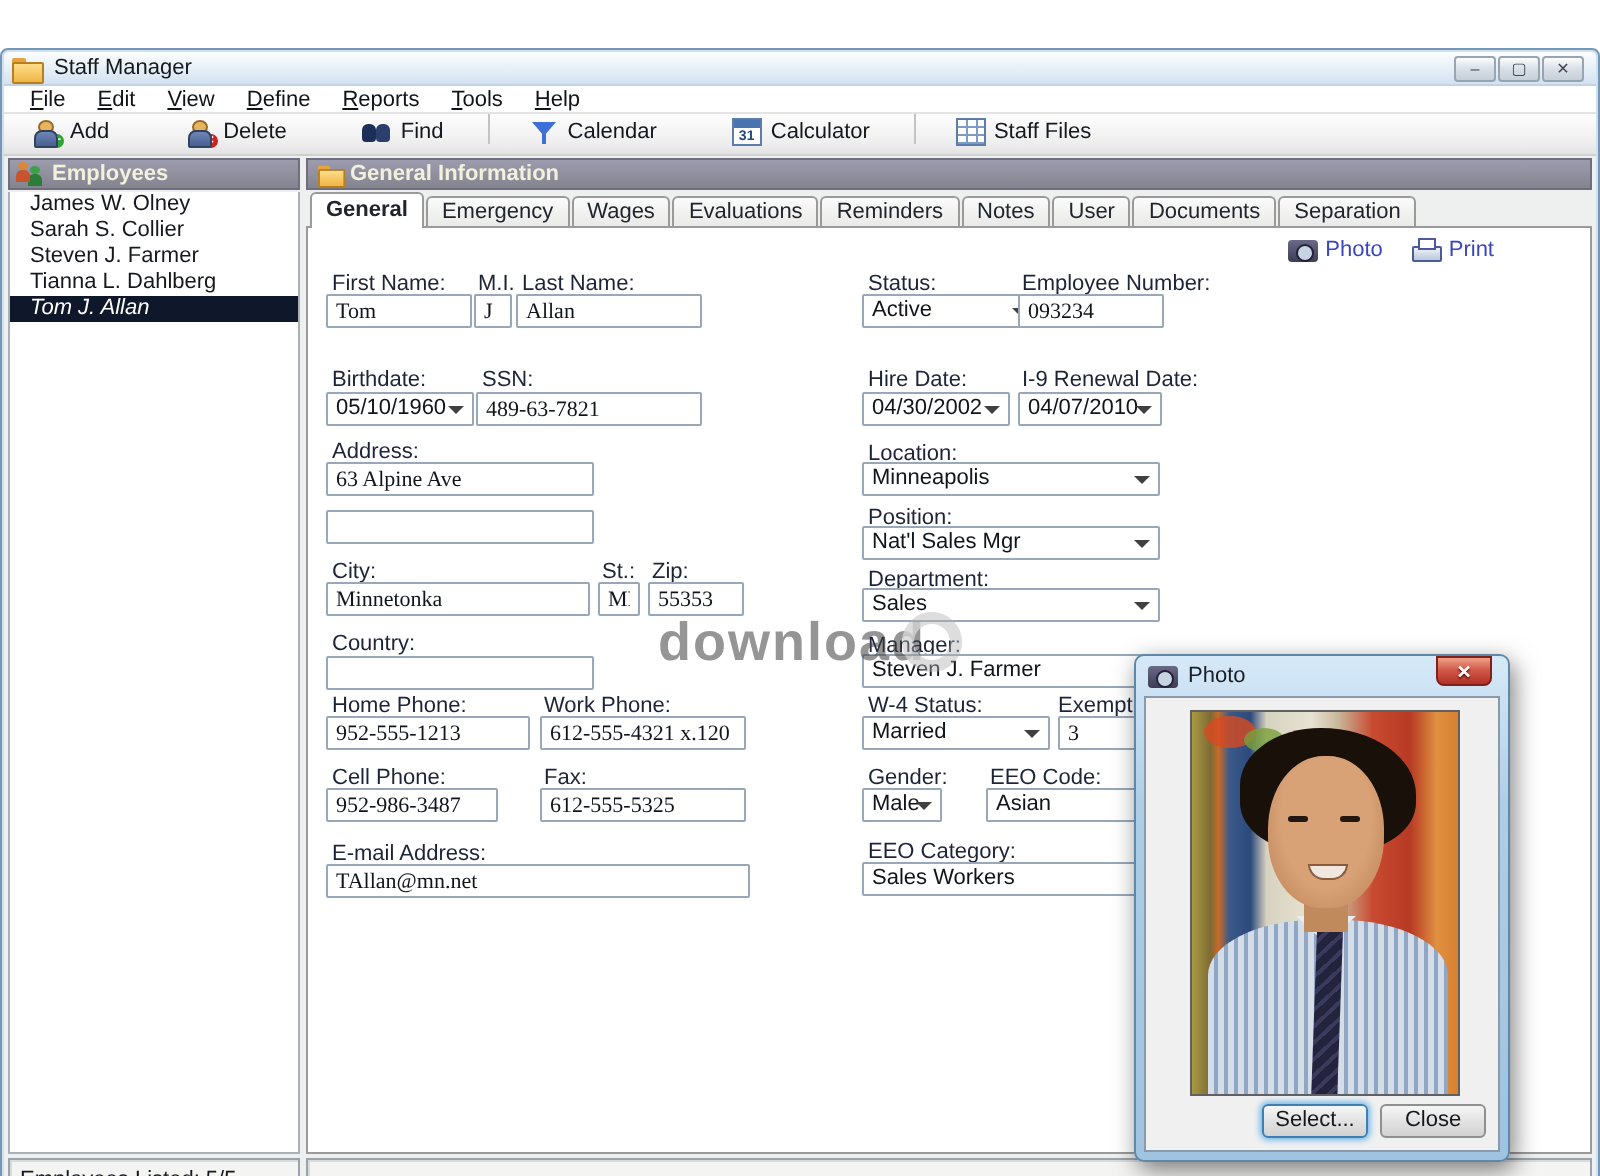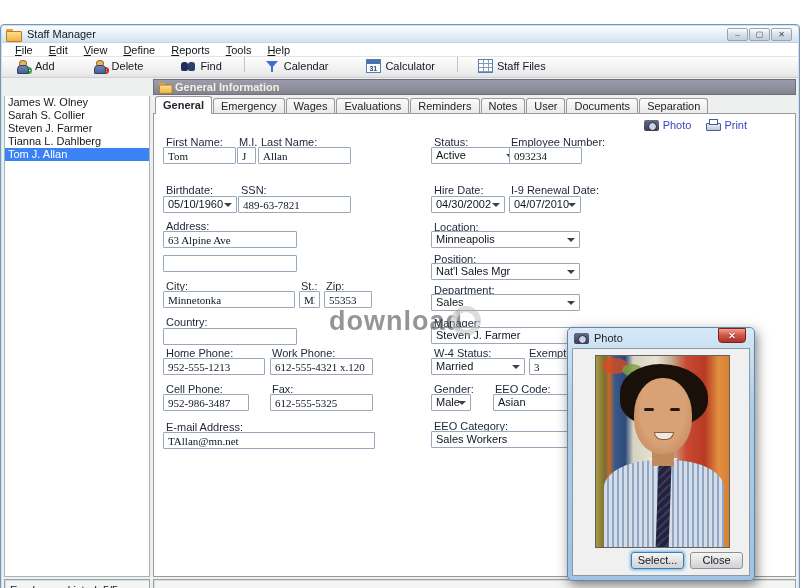--- a/index.html
+++ b/index.html
@@ -67,22 +67,22 @@
   .i-people::before { content:""; position:absolute; left:1px; top:1px; width:5px; height:4px; border-radius:50%; background:#d6893a; box-shadow:6px 2px 0 #3f9e4a; }
   .i-people::after { content:""; position:absolute; left:0; top:5px; width:7px; height:6px; border-radius:3px 3px 0 0; background:#c8542e; box-shadow:6px 2px 0 #2c7d3a; }
 
   
   .content { position:absolute; left:1px; top:53px; right:1px; bottom:8px; background:#eef0f0; }
   .panel-header { height:16px; background:linear-gradient(#9c9cae,#84848f);
     border:1px solid #6e6e7e; display:flex; align-items:center; color:#f3f1dd; font-weight:bold; }
   .left-panel { position:absolute; left:2px; top:1px; width:146px; bottom:2px; }
   .emp-list { position:absolute; left:0; top:17px; right:0; bottom:24px; background:#fff;
     border:1px solid #a8b0b8; border-top:none; overflow:hidden; }
-  .emp-row { height:13px; line-height:13px; padding-left:3px; white-space:nowrap; color:#15181e; }
-  .emp-row.selected { background:#3b82f6; color:#fff; }
+  .emp-row { height:13px; line-height:13px; padding-left:10px; white-space:nowrap; color:#15181e; }
+  .emp-row.selected { background:#0f172a; color:#fff;font-style:italic; }
   .status-box { position:absolute; left:0; bottom:0; right:0; height:22px; background:#f4f4f2;
     border:1px solid #9aa2aa; box-shadow:inset 1px 1px 0 #d8dadc; line-height:20px; padding-left:5px; color:#15181e; }
 
   .right-panel { position:absolute; left:151px; top:1px; right:2px; bottom:2px; }
   .bottom-strip { position:absolute; left:0; bottom:0; right:0; height:22px; background:#f4f4f2;
     border:1px solid #9aa2aa; box-shadow:inset 1px 1px 0 #d8dadc; }
 
   
   .tabbar { position:absolute; left:0; top:17px; right:0; height:18px; display:flex; align-items:flex-end; padding-left:2px; background:#eef0f0; }
   .tab { height:16px; line-height:15px; padding:0 7px; margin-right:1px; background:linear-gradient(#fbfbfb,#e8e8e6);
@@ -198,20 +198,24 @@
     <div class="tool-sep"></div>
     <div class="tool-btn">
       <span class="ic i-grid"></span>
       <span>Staff Files</span>
     </div>
   </div>
 
   <div class="content">
 
     <div class="left-panel">
+      <div class="panel-header">
+        <span class="ic i-people" style="margin:0 3px 0 3px"></span>
+        <span>Employees</span>
+      </div>
       <div class="emp-list">
         <div class="emp-row">James W. Olney</div>
         <div class="emp-row">Sarah S. Collier</div>
         <div class="emp-row">Steven J. Farmer</div>
         <div class="emp-row">Tianna L. Dahlberg</div>
         <div class="emp-row selected">Tom J. Allan</div>
       </div>
       <div class="status-box">Employees Listed: 5/5</div>
     </div>
 

